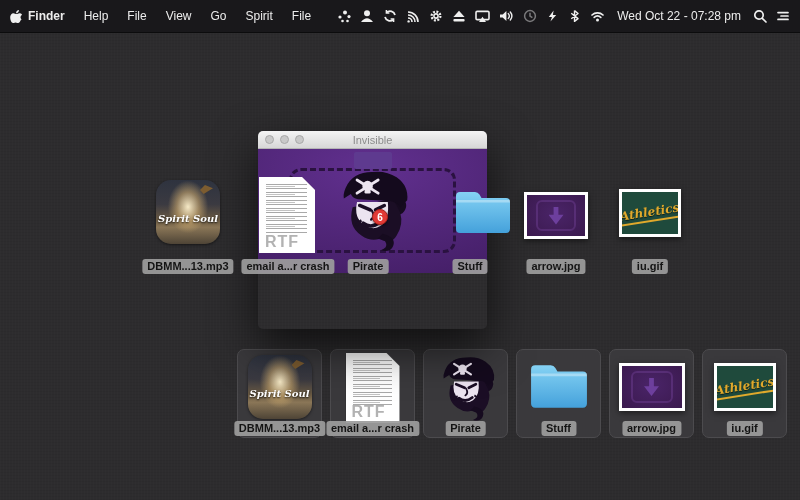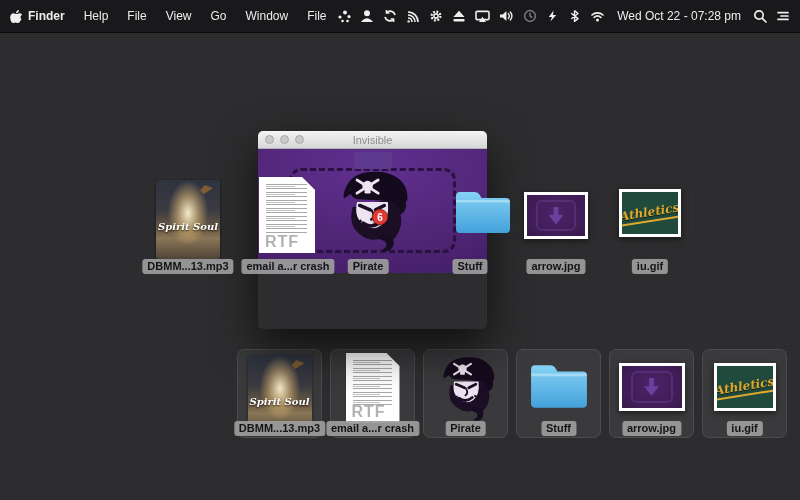--- a/index.html
+++ b/index.html
@@ -39,21 +39,21 @@
  background:#e23a36;border:1px solid #a82420;color:#fff;font-size:10px;font-weight:bold;
  display:flex;align-items:center;justify-content:center;box-shadow:0 1px 2px rgba(0,0,0,.5)}
 .wfooter{height:20px;background:#fbfbfb;border-radius:0 0 5px 5px;display:flex;align-items:center;position:relative}
 .fgear{margin-left:10px;color:#9c9c9c;display:flex}
 .copy{position:absolute;left:0;right:0;text-align:center;font-size:7.5px;color:#3c3c3c}
 
 .pill{position:absolute;background:rgba(156,156,156,.93);color:#141414;font-weight:bold;font-size:11px;
  line-height:15px;padding:0 5px;border-radius:3px;white-space:nowrap;transform:translateX(-50%);z-index:25}
 
 .dicon{position:absolute;z-index:20}
-.album{width:64px;height:79px;border-radius:3px;position:relative;overflow:hidden;box-shadow:0 1px 3px rgba(0,0,0,.5);
+.album{width:64px;height:64px;border-radius:15px;position:relative;overflow:hidden;box-shadow:0 1px 3px rgba(0,0,0,.5);
  background:
   radial-gradient(42% 55% at 50% 42%,rgba(255,242,205,.95) 0%,rgba(230,190,120,.5) 42%,rgba(120,90,60,0) 75%),
   linear-gradient(180deg,#2e333f 0%,#3b3a41 38%,#6a5a43 62%,#8a7657 74%,#4e4436 100%)}
 .album .eagle{position:absolute;top:5px;right:7px;width:13px;height:9px;background:#7c5c30;
  clip-path:polygon(0 55%,38% 0,100% 35%,62% 70%,28% 100%)}
 .album .script{position:absolute;left:0;right:0;top:52%;text-align:center;
  font:italic bold 10px "DejaVu Serif",serif;color:#fff;text-shadow:0 1px 2px rgba(0,0,0,.85)}
 .doc{background:#fff;position:relative;box-shadow:0 1px 3px rgba(0,0,0,.45);
  clip-path:polygon(0 0,calc(100% - 13px) 0,100% 13px,100% 100%,0 100%)}
 .doc .fold{position:absolute;top:0;right:0;border-style:solid;border-width:0 13px 13px 0;border-color:transparent #d7d7d7 transparent transparent}
@@ -122,21 +122,21 @@
      <path d="M11.9 11.3q-.5 1.5-1.4 2.7-.8 1.1-1.7 1.1-.8 0-1.9-.5-1-.5-1.9 0-.9.5-1.6.5-1 0-1.9-1.2Q.4 12.4.2 9.7 0 7.2 1.2 5.8 2.2 4.6 3.7 4.6q.8 0 1.8.4 1 .4 1.5.4.4 0 1.4-.4 1.1-.5 2-.4 1.6.1 2.6 1.4-1.9 1.2-1.7 3.2.2 1.8 1.6 2.3Z"></path>
     </svg>
    </span>
   </div>
   <div class="menus">
    <span class="menu-item app">Finder</span>
    <span class="menu-item">Help</span>
    <span class="menu-item">File</span>
    <span class="menu-item">View</span>
    <span class="menu-item">Go</span>
-   <span class="menu-item">Window</span>
+   <span class="menu-item">Spirit</span>
    <span class="menu-item">File</span>
   </div>
   <div class="status">
    <span class="sicon">
     <svg width="14" height="14" viewBox="0 0 14 14" fill="currentColor">
      <circle cx="3" cy="8" r="1.6"></circle>
             <circle cx="8" cy="3.6" r="2"></circle>
             <circle cx="12" cy="7.6" r="1.6"></circle>
      <circle cx="5.5" cy="12" r="1.3"></circle>
             <circle cx="10.5" cy="12" r="1.3"></circle>

